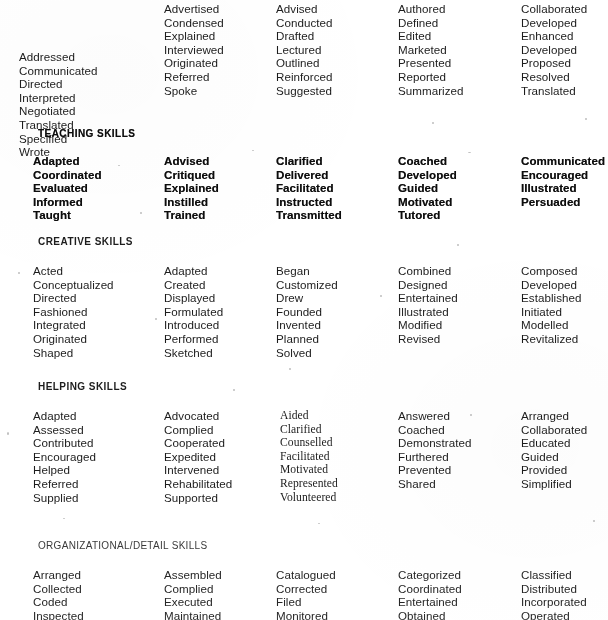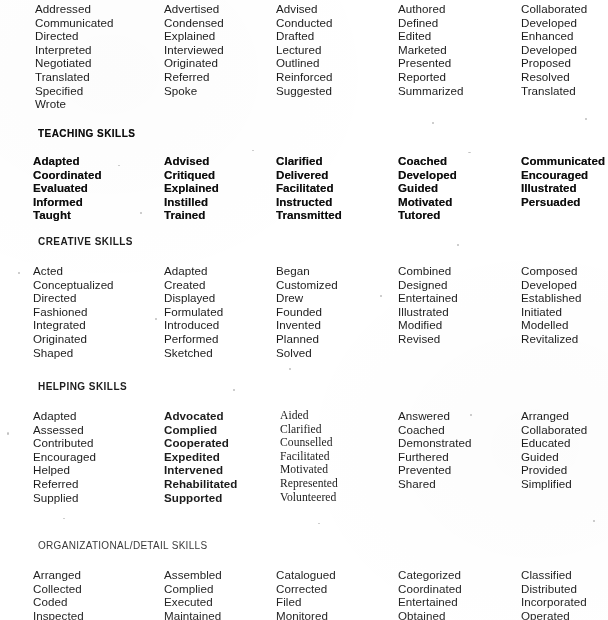--- a/index.html
+++ b/index.html
@@ -92,21 +92,21 @@
     pointer-events: none;
   }
 </style>
 </head>
 <body>
 
 <div id="page">
 
   <div class="section" style="top:-98px;">
     <div class="columns" style="top:100px;">
-      <div class="col" style="left:35px;">
+      <div class="col" style="left:19px;margin-top:48px;">
         <div class="word">Addressed</div>
         <div class="word">Communicated</div>
         <div class="word">Directed</div>
         <div class="word">Interpreted</div>
         <div class="word">Negotiated</div>
         <div class="word">Translated</div>
         <div class="word">Specified</div>
         <div class="word">Wrote</div>
       </div>
       <div class="col" style="left:164px;">
@@ -242,21 +242,21 @@
     <div class="columns" style="top:28px;">
       <div class="col" style="left:33px;">
         <div class="word">Adapted</div>
         <div class="word">Assessed</div>
         <div class="word">Contributed</div>
         <div class="word">Encouraged</div>
         <div class="word">Helped</div>
         <div class="word">Referred</div>
         <div class="word">Supplied</div>
       </div>
-      <div class="col" style="left:164px;font-weight:bold;">
+      <div class="col" style="left:164px;">
         <div class="word">Advocated</div>
         <div class="word">Complied</div>
         <div class="word">Cooperated</div>
         <div class="word">Expedited</div>
         <div class="word">Intervened</div>
         <div class="word">Rehabilitated</div>
         <div class="word">Supported</div>
       </div>
       <div class="col" style="left:280px;font-family:Liberation Serif, serif;">
         <div class="word">Aided</div>

